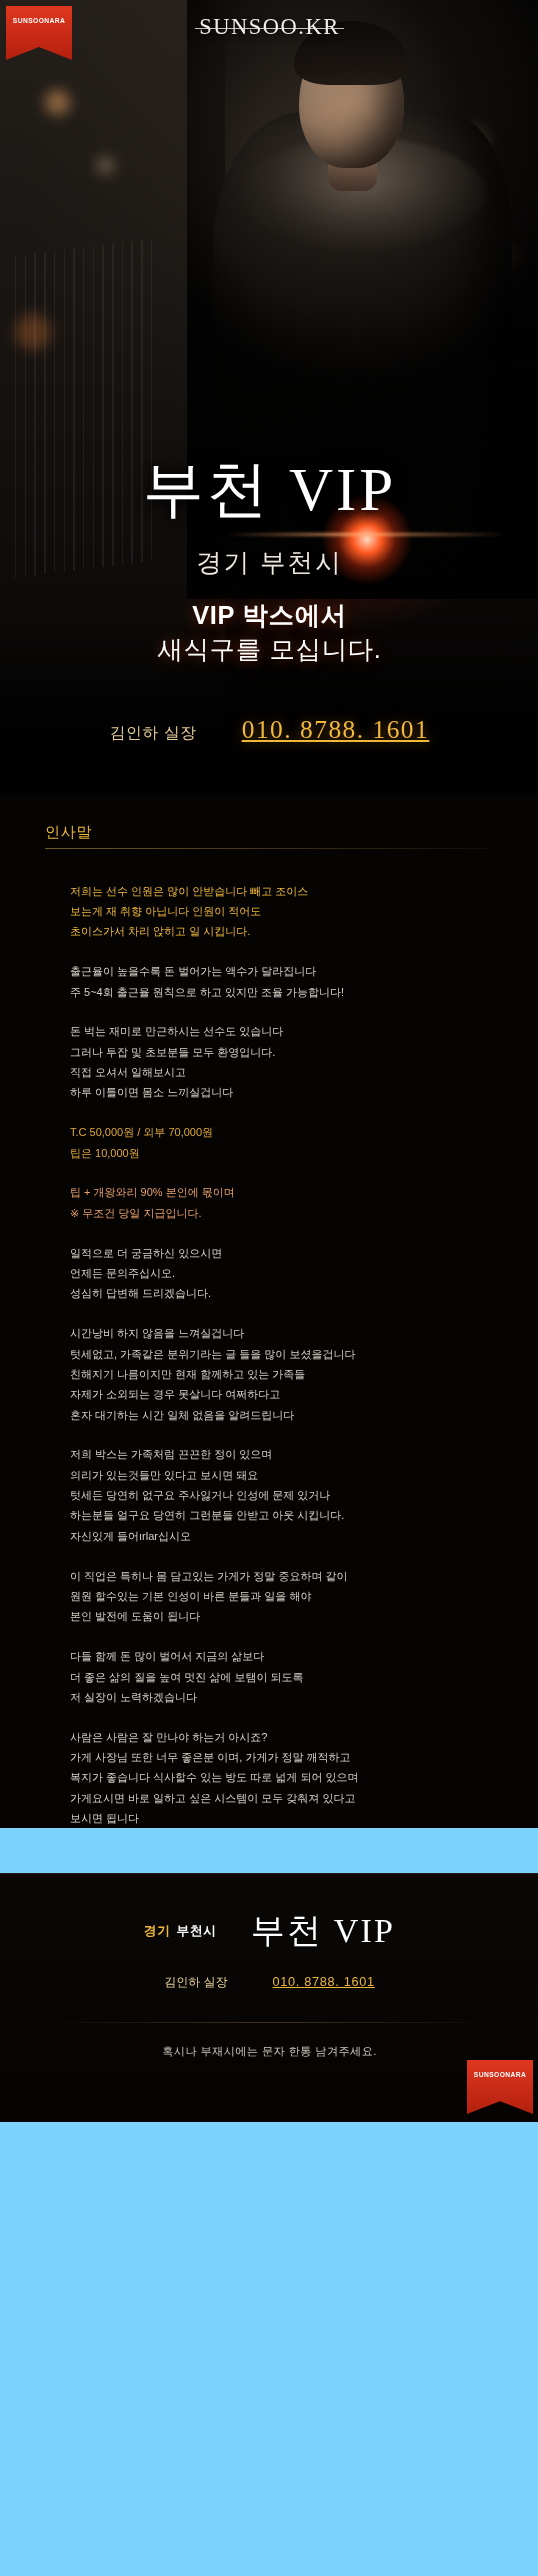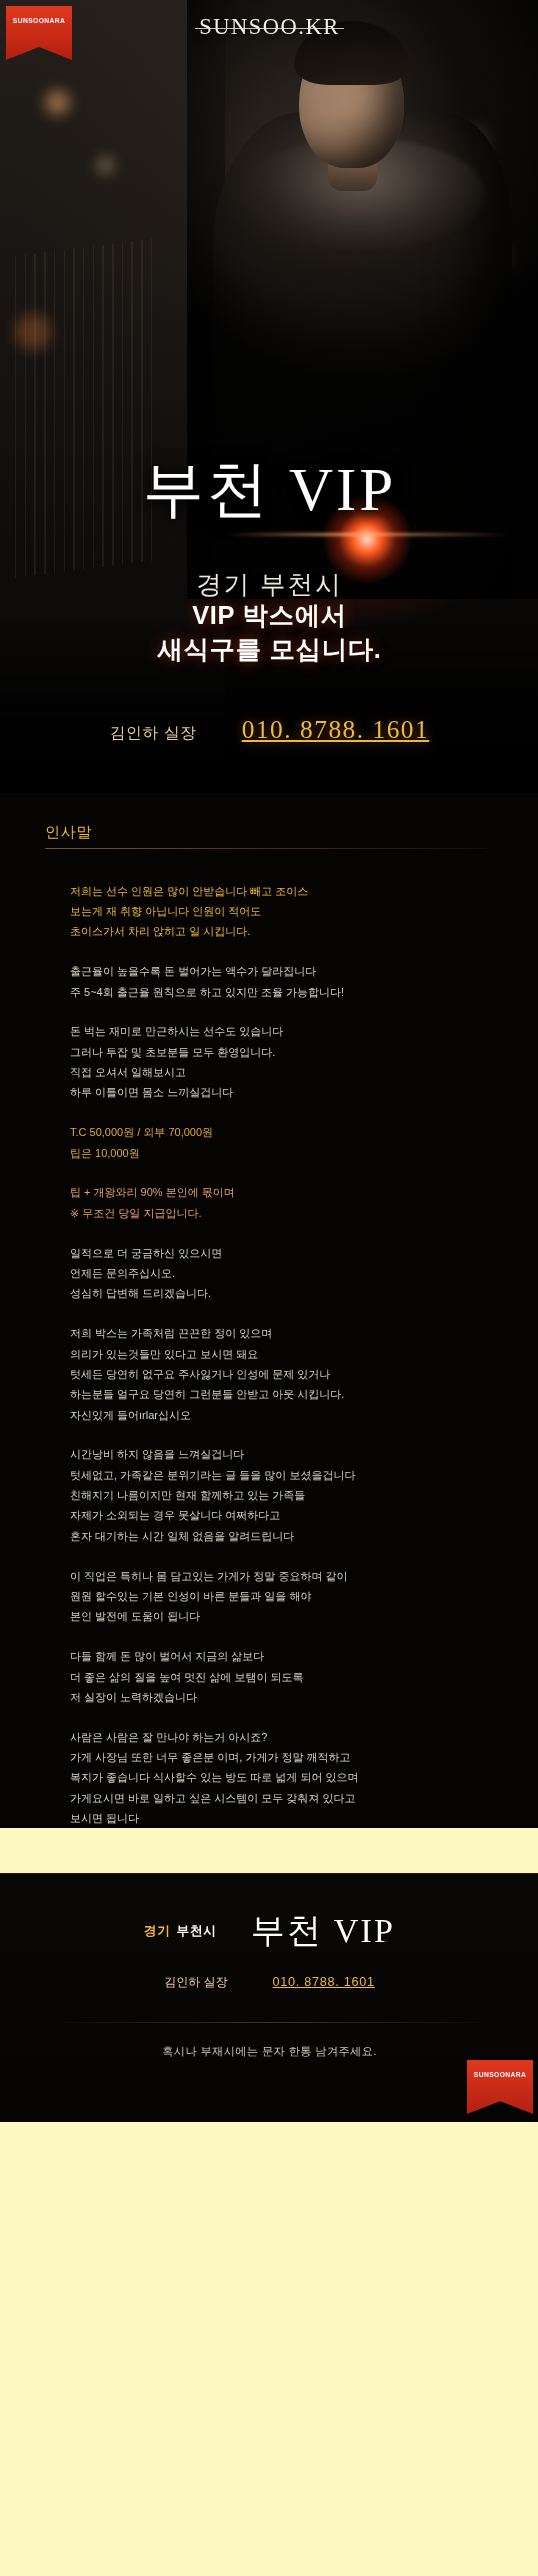--- a/index.html
+++ b/index.html
@@ -9,21 +9,21 @@
     background: #000;
   }
   body {
     font-family: "Liberation Sans", "DejaVu Sans", sans-serif;
     width: 539px;
   }
   .page {
     position: relative;
     width: 539px;
     min-height: 2576px;
-    background: #fef9c3;
+    background: #7dd3fc;
     overflow: hidden;
   }
 
   
   .hero {
     position: relative;
     width: 539px;
     height: 793px;
     overflow: hidden;
     background:
@@ -166,21 +166,21 @@
     text-align: center;
     color: #fff;
     font-family: "Liberation Serif", "DejaVu Serif", serif;
     font-size: 61px;
     font-weight: normal;
     letter-spacing: 3px;
     text-shadow: 0 0 19.5px rgba(0,0,0,.95), 0 3px 10.5px rgba(0,0,0,.9);
   }
   .hero-sub {
     position: absolute;
-    left: 0; top: 568px; width: 539px;
+    left: 0; top: 546px; width: 539px;
     text-align: center;
     color: #efe7dd;
     font-family: "Liberation Serif", "DejaVu Serif", serif;
     font-size: 25.4px;
     letter-spacing: 2.2px;
     text-shadow: 0 1.5px 7.5px #000;
   }
   .hero-copy {
     position: absolute;
     left: 0; top: 599px; width: 539px;
@@ -190,21 +190,21 @@
   .hero-copy .l1 {
     color: #fff;
     font-size: 25.4px;
     font-weight: bold;
     letter-spacing: 0.7px;
     text-shadow: 0 0 13.5px rgba(255,80,30,.5), 0 2.2px 6px #000;
   }
   .hero-copy .l2 {
     color: #fff;
     font-size: 25.4px;
-    font-weight: bold;
+    font-weight: normal;
     letter-spacing: 0.7px;
     text-shadow: 0 0 13.5px rgba(255,80,30,.5), 0 2.2px 6px #000;
   }
 
   .contact-row {
     position: absolute;
     left: 0; top: 715px; width: 539px;
     display: flex;
     align-items: baseline;
     justify-content: center;
@@ -374,30 +374,30 @@
 그러나 투잡 및 초보분들 모두 환영입니다.
 직접 오셔서 일해보시고
 하루 이틀이면 몸소 느끼실겁니다</div>
     <div class="copy block gold">T.C 50,000원 / 외부 70,000원
 팁은 10,000원</div>
     <div class="copy block salmon">팁 + 개왕와리 90% 본인에 몫이며
 ※ 무조건 당일 지급입니다.</div>
     <div class="copy block">일적으로 더 궁금하신 있으시면
 언제든 문의주십시오.
 성심히 답변해 드리겠습니다.</div>
+    <div class="copy block">시간낭비 하지 않음을 느껴실겁니다
+텃세없고, 가족같은 분위기라는 글 들을 많이 보셨을겁니다
+친해지기 나름이지만 현재 함께하고 있는 가족들
+자제가 소외되는 경우 못살니다 여쩌하다고
+혼자 대기하는 시간 일체 없음을 알려드립니다</div>
     <div class="copy block">저희 박스는 가족처럼 끈끈한 정이 있으며
 의리가 있는것들만 있다고 보시면 돼요
 텃세든 당연히 없구요 주사잃거나 인성에 문제 있거나
 하는분들 얼구요 당연히 그런분들 안받고 아웃 시킵니다.
 자신있게 들어ırlar십시오</div>
-    <div class="copy block">시간낭비 하지 않음을 느껴실겁니다
-텃세없고, 가족같은 분위기라는 글 들을 많이 보셨을겁니다
-친해지기 나름이지만 현재 함께하고 있는 가족들
-자제가 소외되는 경우 못살니다 여쩌하다고
-혼자 대기하는 시간 일체 없음을 알려드립니다</div>
     <div class="copy block">이 직업은 특히나 몸 담고있는 가게가 정말 중요하며 같이
 원원 할수있는 기본 인성이 바른 분들과 일을 해야
 본인 발전에 도움이 됩니다</div>
     <div class="copy block">다들 함께 돈 많이 벌어서 지금의 삶보다
 더 좋은 삶의 질을 높여 멋진 삶에 보탬이 되도록
 저 실장이 노력하겠습니다</div>
     <div class="copy block">사람은 사람은 잘 만나야 하는거 아시죠?
 가게 사장님 또한 너무 좋은분 이며, 가게가 정말 깨적하고
 복지가 좋습니다 식사할수 있는 방도 따로 넓게 되어 있으며
 가게요시면 바로 일하고 싶은 시스템이 모두 갖춰져 있다고

